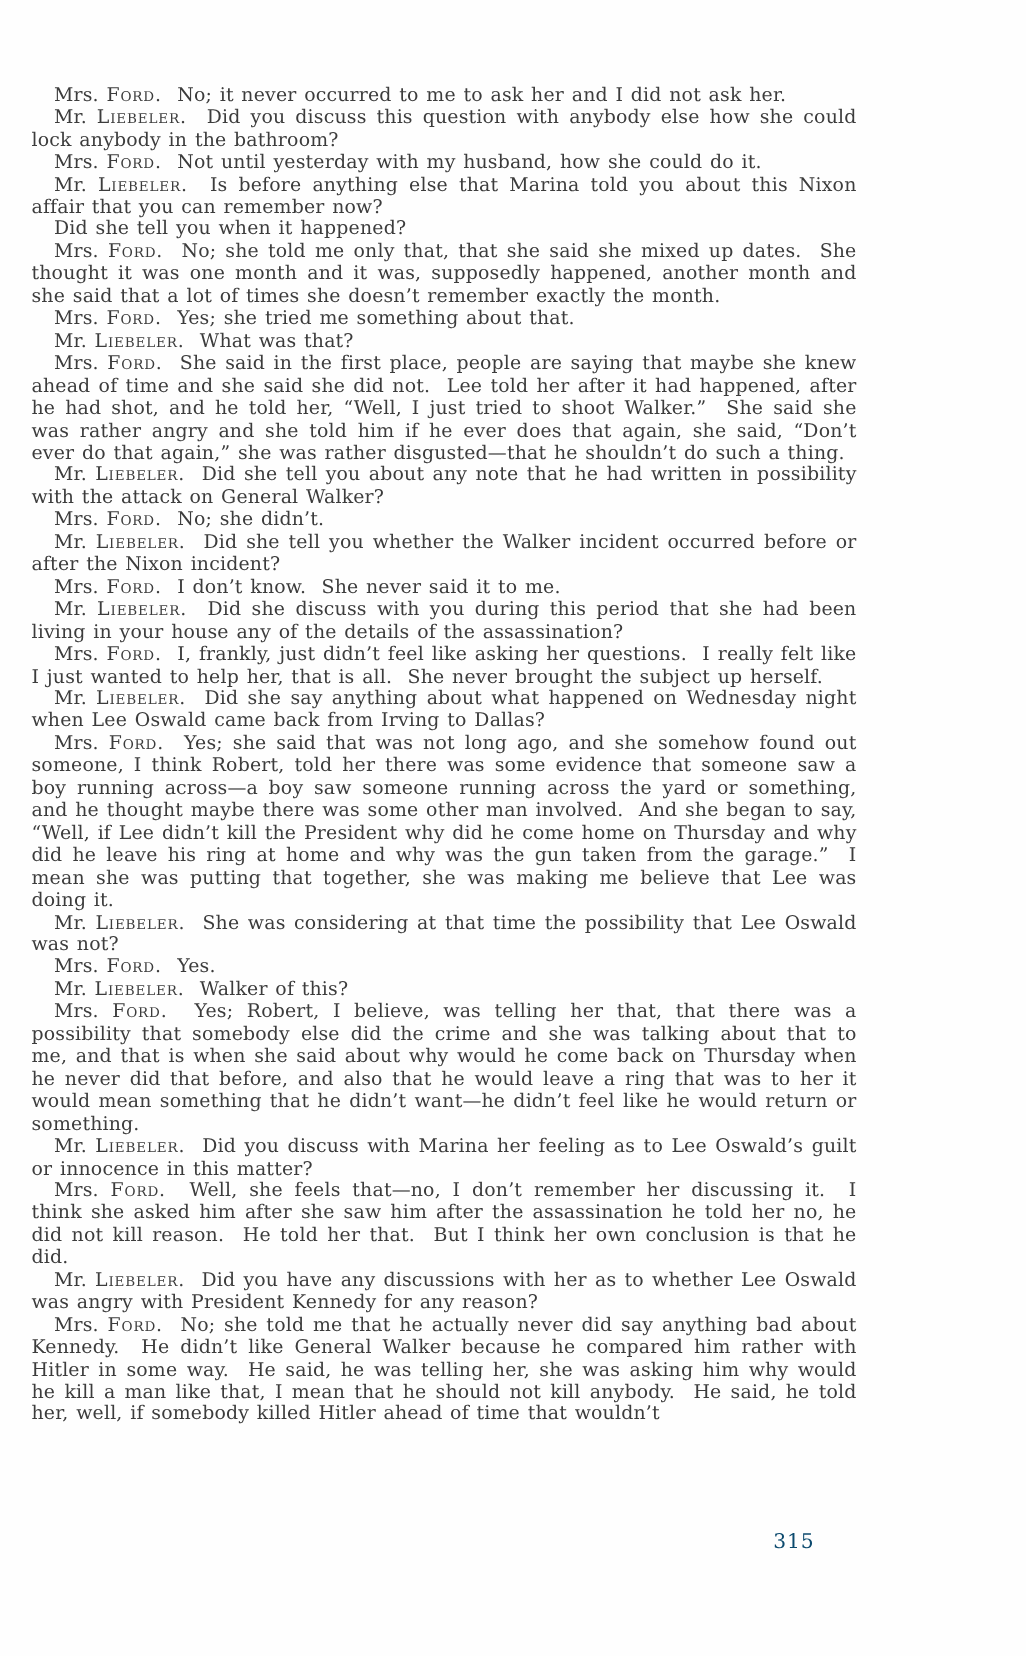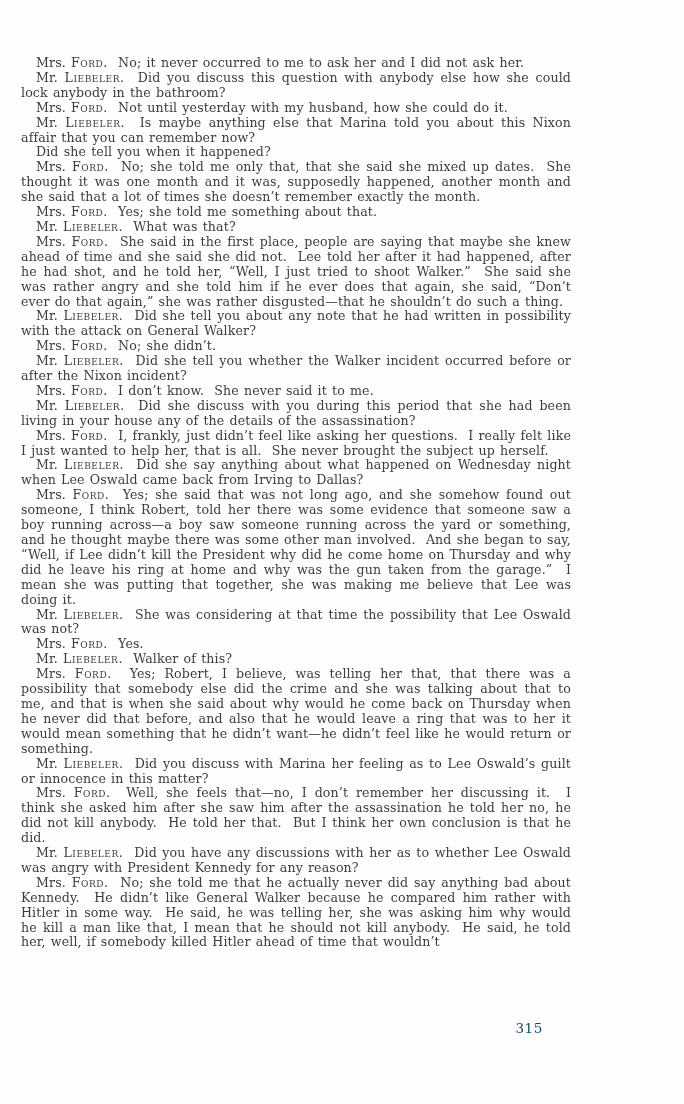--- a/index.html
+++ b/index.html
@@ -54,37 +54,37 @@
   }
 </style>
 </head>
 <body>
 
 <div class="page">
   <div class="testimony-body">
       <p class="testimony-paragraph"><span class="speaker-prefix">Mrs. </span><span class="speaker-name">Ford.</span><span class="paragraph-text">  No; it never occurred to me to ask her and I did not ask her.</span></p>
       <p class="testimony-paragraph"><span class="speaker-prefix">Mr. </span><span class="speaker-name">Liebeler.</span><span class="paragraph-text">  Did you discuss this question with anybody else how she could lock anybody in the bathroom?</span></p>
       <p class="testimony-paragraph"><span class="speaker-prefix">Mrs. </span><span class="speaker-name">Ford.</span><span class="paragraph-text">  Not until yesterday with my husband, how she could do it.</span></p>
-      <p class="testimony-paragraph"><span class="speaker-prefix">Mr. </span><span class="speaker-name">Liebeler.</span><span class="paragraph-text">  Is maybe anything else that Marina told you about this Nixon affair that you can remember now?</span></p>
+      <p class="testimony-paragraph"><span class="speaker-prefix">Mr. </span><span class="speaker-name">Liebeler.</span><span class="paragraph-text">  Is before anything else that Marina told you about this Nixon affair that you can remember now?</span></p>
       <p class="testimony-paragraph"><span class="speaker-prefix"></span><span class="speaker-name"></span><span class="paragraph-text">Did she tell you when it happened?</span></p>
       <p class="testimony-paragraph"><span class="speaker-prefix">Mrs. </span><span class="speaker-name">Ford.</span><span class="paragraph-text">  No; she told me only that, that she said she mixed up dates.  She thought it was one month and it was, supposedly happened, another month and she said that a lot of times she doesn’t remember exactly the month.</span></p>
-      <p class="testimony-paragraph"><span class="speaker-prefix">Mrs. </span><span class="speaker-name">Ford.</span><span class="paragraph-text">  Yes; she told me something about that.</span></p>
+      <p class="testimony-paragraph"><span class="speaker-prefix">Mrs. </span><span class="speaker-name">Ford.</span><span class="paragraph-text">  Yes; she tried me something about that.</span></p>
       <p class="testimony-paragraph"><span class="speaker-prefix">Mr. </span><span class="speaker-name">Liebeler.</span><span class="paragraph-text">  What was that?</span></p>
       <p class="testimony-paragraph"><span class="speaker-prefix">Mrs. </span><span class="speaker-name">Ford.</span><span class="paragraph-text">  She said in the first place, people are saying that maybe she knew ahead of time and she said she did not.  Lee told her after it had happened, after he had shot, and he told her, “Well, I just tried to shoot Walker.”  She said she was rather angry and she told him if he ever does that again, she said, “Don’t ever do that again,” she was rather disgusted—that he shouldn’t do such a thing.</span></p>
       <p class="testimony-paragraph"><span class="speaker-prefix">Mr. </span><span class="speaker-name">Liebeler.</span><span class="paragraph-text">  Did she tell you about any note that he had written in possibility with the attack on General Walker?</span></p>
       <p class="testimony-paragraph"><span class="speaker-prefix">Mrs. </span><span class="speaker-name">Ford.</span><span class="paragraph-text">  No; she didn’t.</span></p>
       <p class="testimony-paragraph"><span class="speaker-prefix">Mr. </span><span class="speaker-name">Liebeler.</span><span class="paragraph-text">  Did she tell you whether the Walker incident occurred before or after the Nixon incident?</span></p>
       <p class="testimony-paragraph"><span class="speaker-prefix">Mrs. </span><span class="speaker-name">Ford.</span><span class="paragraph-text">  I don’t know.  She never said it to me.</span></p>
       <p class="testimony-paragraph"><span class="speaker-prefix">Mr. </span><span class="speaker-name">Liebeler.</span><span class="paragraph-text">  Did she discuss with you during this period that she had been living in your house any of the details of the assassination?</span></p>
       <p class="testimony-paragraph"><span class="speaker-prefix">Mrs. </span><span class="speaker-name">Ford.</span><span class="paragraph-text">  I, frankly, just didn’t feel like asking her questions.  I really felt like I just wanted to help her, that is all.  She never brought the subject up herself.</span></p>
       <p class="testimony-paragraph"><span class="speaker-prefix">Mr. </span><span class="speaker-name">Liebeler.</span><span class="paragraph-text">  Did she say anything about what happened on Wednesday night when Lee Oswald came back from Irving to Dallas?</span></p>
       <p class="testimony-paragraph"><span class="speaker-prefix">Mrs. </span><span class="speaker-name">Ford.</span><span class="paragraph-text">  Yes; she said that was not long ago, and she somehow found out someone, I think Robert, told her there was some evidence that someone saw a boy running across—a boy saw someone running across the yard or something, and he thought maybe there was some other man involved.  And she began to say, “Well, if Lee didn’t kill the President why did he come home on Thursday and why did he leave his ring at home and why was the gun taken from the garage.”  I mean she was putting that together, she was making me believe that Lee was doing it.</span></p>
       <p class="testimony-paragraph"><span class="speaker-prefix">Mr. </span><span class="speaker-name">Liebeler.</span><span class="paragraph-text">  She was considering at that time the possibility that Lee Oswald was not?</span></p>
       <p class="testimony-paragraph"><span class="speaker-prefix">Mrs. </span><span class="speaker-name">Ford.</span><span class="paragraph-text">  Yes.</span></p>
       <p class="testimony-paragraph"><span class="speaker-prefix">Mr. </span><span class="speaker-name">Liebeler.</span><span class="paragraph-text">  Walker of this?</span></p>
       <p class="testimony-paragraph"><span class="speaker-prefix">Mrs. </span><span class="speaker-name">Ford.</span><span class="paragraph-text">  Yes; Robert, I believe, was telling her that, that there was a possibility that somebody else did the crime and she was talking about that to me, and that is when she said about why would he come back on Thursday when he never did that before, and also that he would leave a ring that was to her it would mean something that he didn’t want—he didn’t feel like he would return or something.</span></p>
       <p class="testimony-paragraph"><span class="speaker-prefix">Mr. </span><span class="speaker-name">Liebeler.</span><span class="paragraph-text">  Did you discuss with Marina her feeling as to Lee Oswald’s guilt or innocence in this matter?</span></p>
-      <p class="testimony-paragraph"><span class="speaker-prefix">Mrs. </span><span class="speaker-name">Ford.</span><span class="paragraph-text">  Well, she feels that—no, I don’t remember her discussing it.  I think she asked him after she saw him after the assassination he told her no, he did not kill anybody.  He told her that.  But I think her own conclusion is that he did.</span></p>
+      <p class="testimony-paragraph"><span class="speaker-prefix">Mrs. </span><span class="speaker-name">Ford.</span><span class="paragraph-text">  Well, she feels that—no, I don’t remember her discussing it.  I think she asked him after she saw him after the assassination he told her no, he did not kill reason.  He told her that.  But I think her own conclusion is that he did.</span></p>
       <p class="testimony-paragraph"><span class="speaker-prefix">Mr. </span><span class="speaker-name">Liebeler.</span><span class="paragraph-text">  Did you have any discussions with her as to whether Lee Oswald was angry with President Kennedy for any reason?</span></p>
       <p class="testimony-paragraph"><span class="speaker-prefix">Mrs. </span><span class="speaker-name">Ford.</span><span class="paragraph-text">  No; she told me that he actually never did say anything bad about Kennedy.  He didn’t like General Walker because he compared him rather with Hitler in some way.  He said, he was telling her, she was asking him why would he kill a man like that, I mean that he should not kill anybody.  He said, he told her, well, if somebody killed Hitler ahead of time that wouldn’t</span></p>
     </div>
   <div class="page-number">315</div>
 </div>
 
 </body></html>

